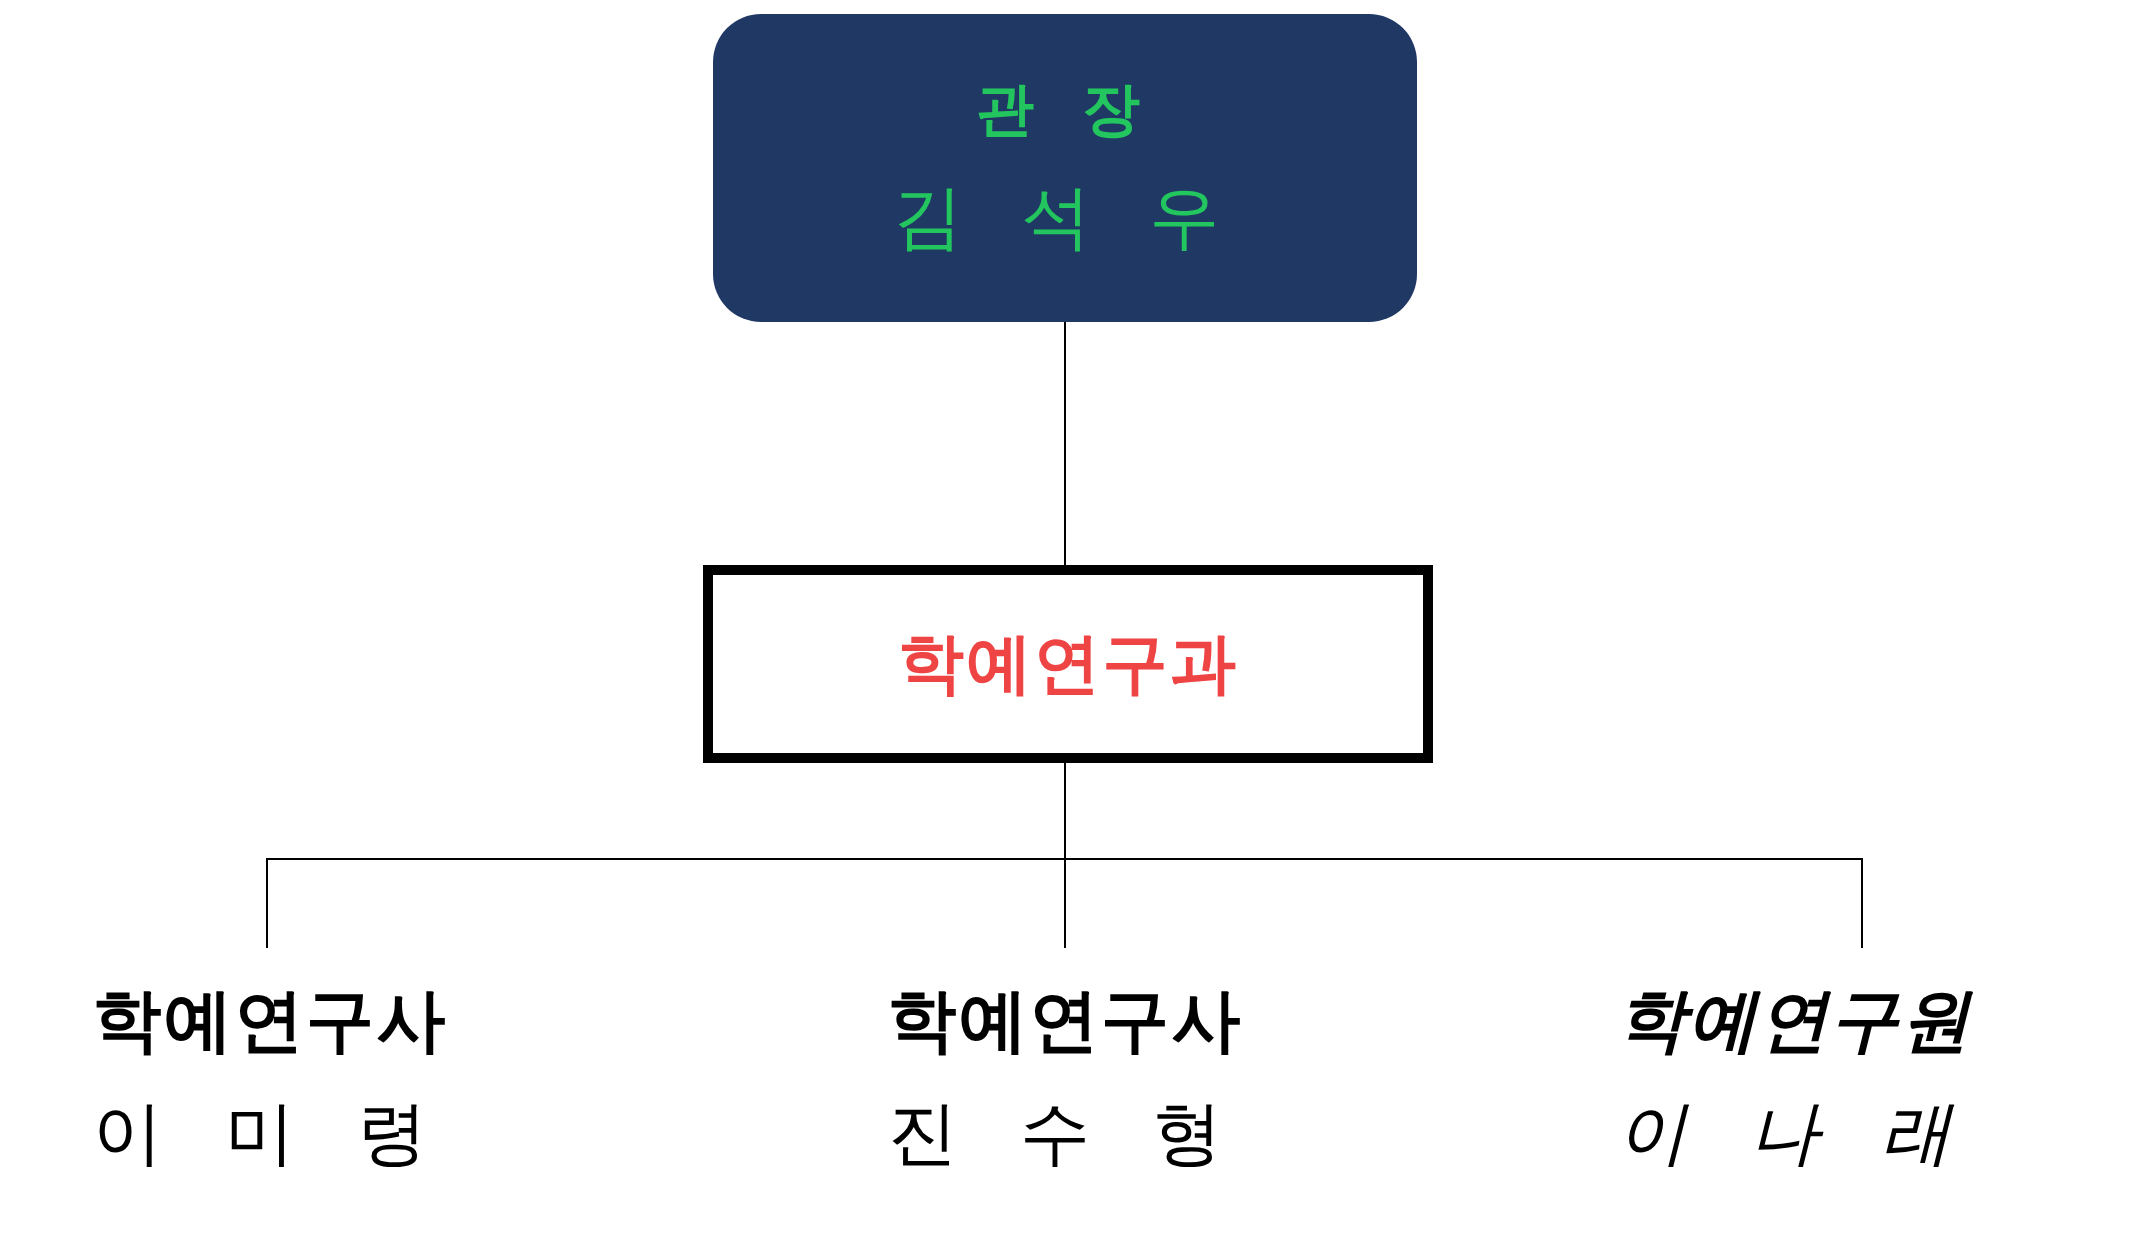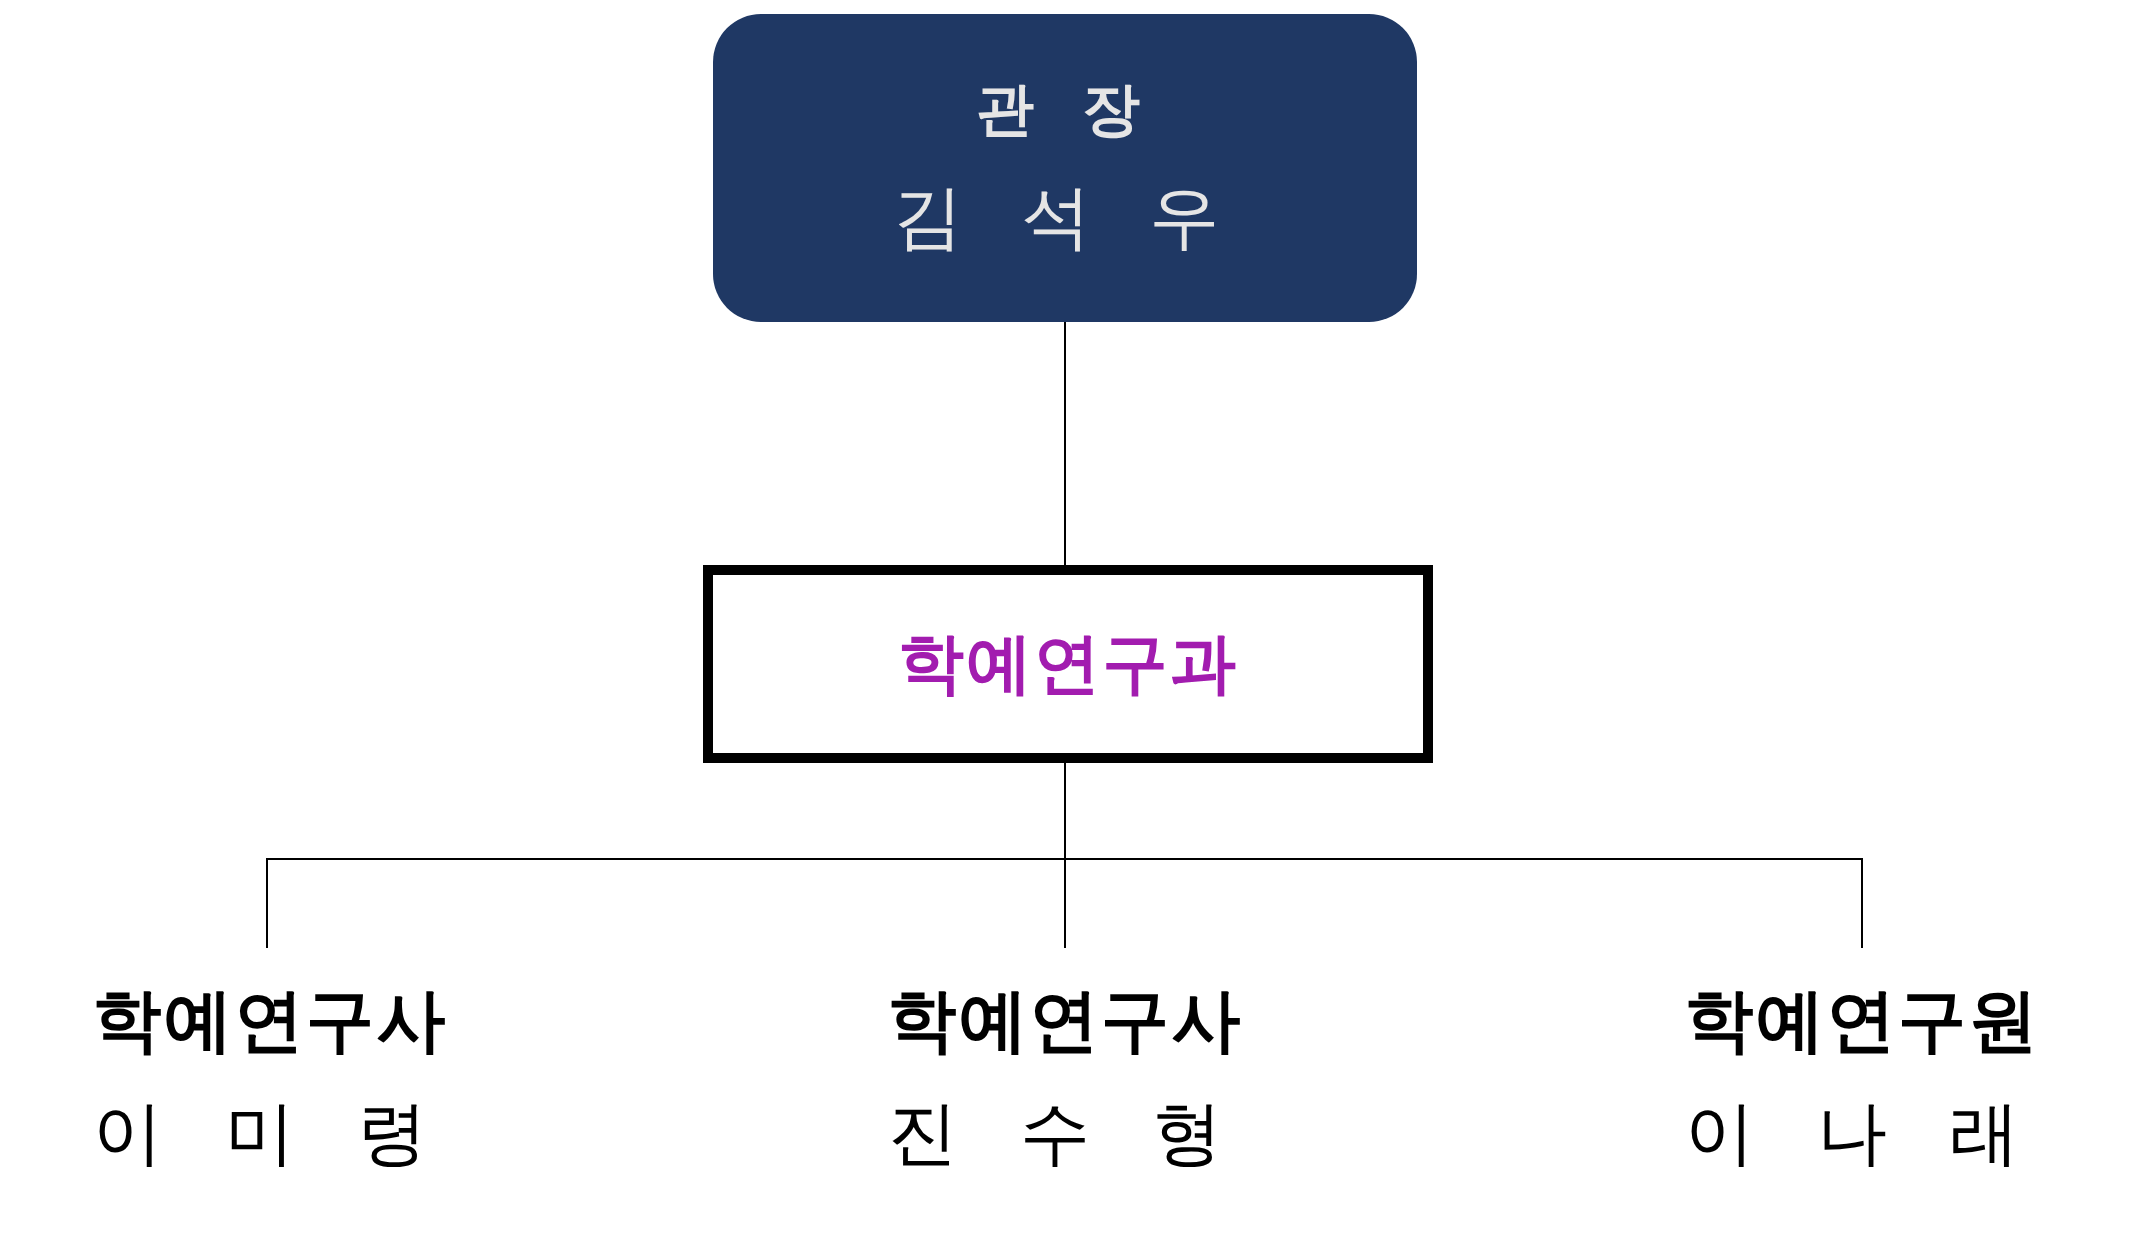--- a/index.html
+++ b/index.html
@@ -52,21 +52,21 @@
     box-sizing: border-box;
     border: 10px solid #000000;
     background: #ffffff;
     display: flex;
     align-items: center;
     justify-content: center;
   }
   .department-label {
     font-size: 66px;
     font-weight: 700;
-    color: #a21caf;
+    color: #ef4444;
     letter-spacing: 2px;
   }
   
   .line {
     position: absolute;
     background: #000000;
   }
   .line-v1 { left: 1064px; top: 322px; width: 2px; height: 243px; }
   .line-v2 { left: 1064px; top: 763px; width: 2px; height: 95px; }
   .line-h  { left: 266px;  top: 858px; width: 1597px; height: 2px; }
@@ -78,42 +78,42 @@
     position: absolute;
     top: 985px;
     width: 520px;
     display: flex;
     flex-direction: column;
     align-items: center;
     color: #000000;
   }
   .member-left   { left: 10px; }
   .member-center { left: 805px; }
-  .member-right  { left: 1602px; }
+  .member-right  { left: 1534px; font-style: italic; }
   .member-title {
     font-size: 69px;
     font-weight: 700;
     line-height: 70px;
     letter-spacing: 2px;
   }
   .member-name {
     margin-top: 28px;
     font-size: 70px;
     font-weight: 400;
     line-height: 100px;
     letter-spacing: 20px;
     white-space: pre;
   }
 </style>
 </head>
 <body>
 
 <div class="canvas">
 
-  <div class="director-box" style="background: rgb(31, 56, 100); color: #e5e5e5;">
+  <div class="director-box" style="background: rgb(31, 56, 100); color: #22c55e;">
     <div class="director-title">관 장</div>
     <div class="director-name">김 석 우</div>
   </div>
 
   <div class="line line-v1" style="background: rgb(0, 0, 0);"></div>
 
   <div class="department-box" style="border-color: rgb(0, 0, 0);">
     <div class="department-label">학예연구과</div>
   </div>
 

